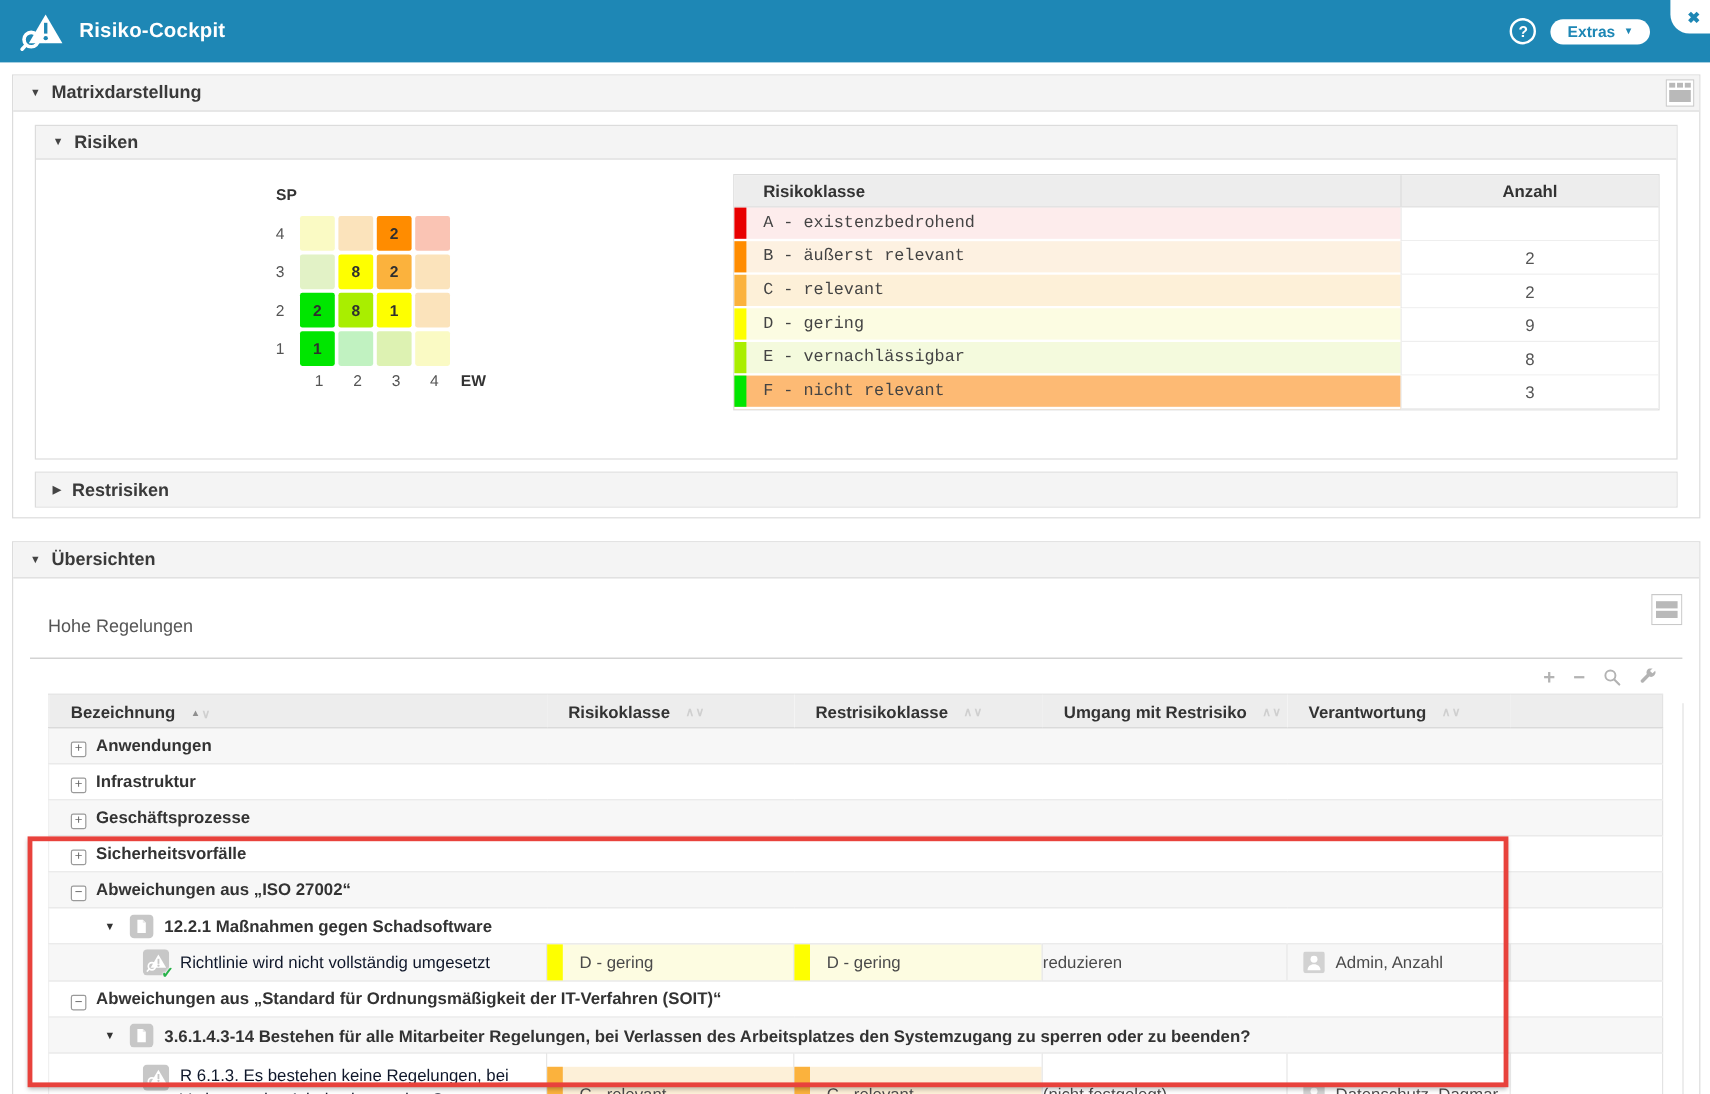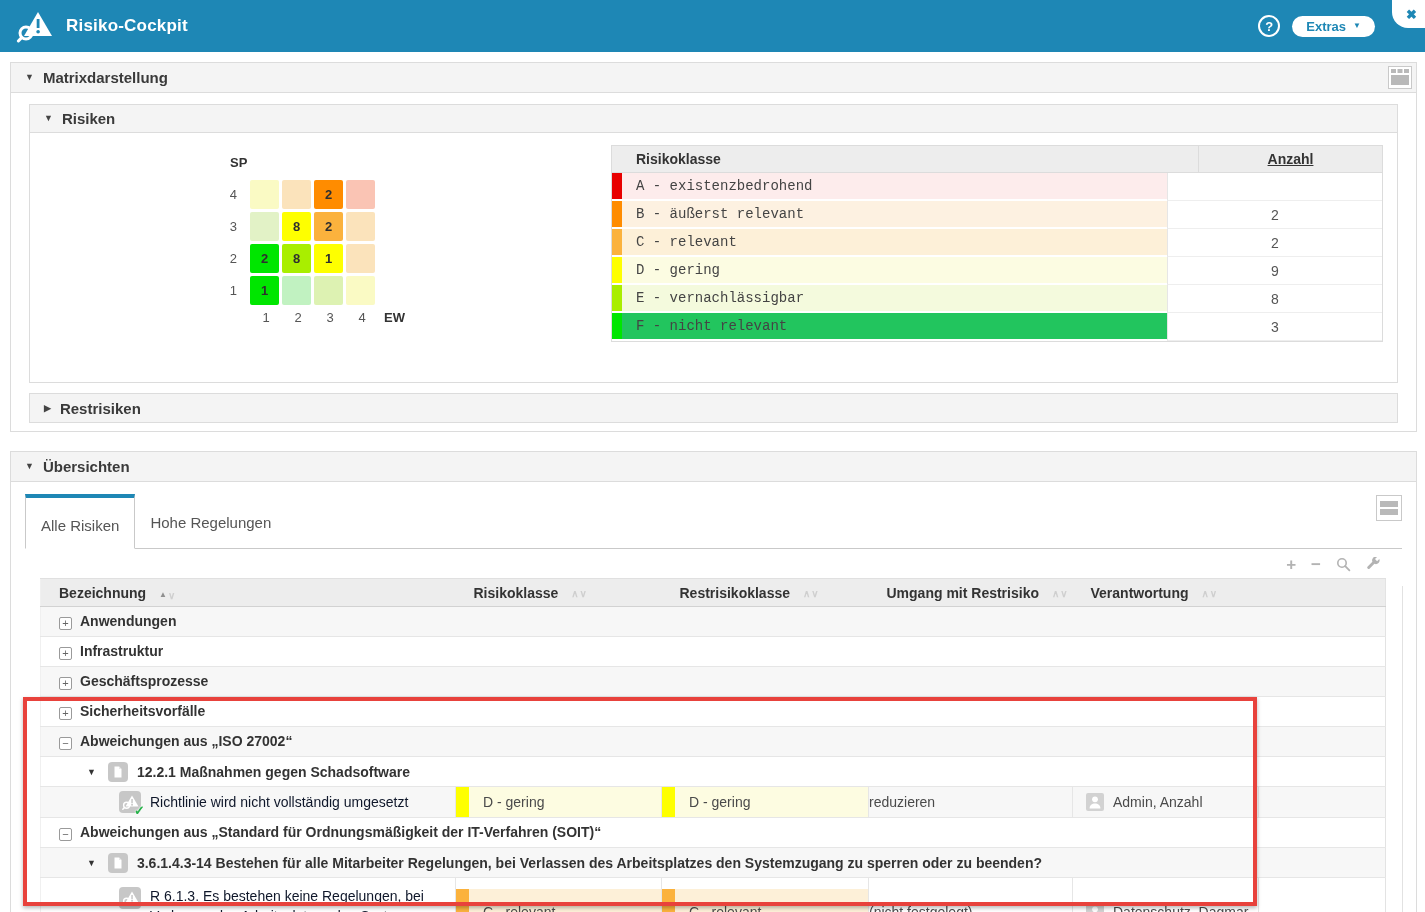--- a/index.html
+++ b/index.html
@@ -44,21 +44,21 @@
            font-weight:700; font-size:13px; color:#2f2f2f; }
   .mxrow { display:flex; margin-top:4px; align-items:center; }
   .mxspacer { width:34px; }
   .mxlab { width:32px; text-align:center; font-size:13px; color:#555; }
   .ew-label { font-weight:700; font-size:13px; color:#333; margin-left:6px; }
 
   
   .riskclass-table { width:772px; margin-left:auto; font-size:14px; border:1px solid #dcdcdc; margin-top:2px; }
   .rc-header { display:flex; background:#ededed; height:27px; font-weight:700; color:#333; border-bottom:1px solid #dcdcdc; }
   .rc-h1 { flex:1; display:flex; align-items:center; padding-left:24px; }
-  .rc-h2 { width:184px; display:flex; align-items:center; justify-content:center; border-left:1px solid #dcdcdc;text-decoration:underline; }
+  .rc-h2 { width:215px; display:flex; align-items:center; justify-content:center; border-left:1px solid #dcdcdc; }
   .rc-row { display:flex; height:28px; }
   .rc-label { flex:1; position:relative; display:flex; align-items:center; padding-left:24px; color:#444; border-bottom:2px solid #fff;font-family:Liberation Mono, monospace; }
   .rc-bar { position:absolute; left:0; top:0; bottom:0; width:10px; }
   .rc-count { width:215px; background:#fff; display:flex; align-items:center; justify-content:center; color:#555;
               border-left:1px solid #e6e6e6; border-bottom:1px solid #eee; }
 
   
   .panel-uebersicht { margin-top:19px; height:472px; }
   .ueb-body { position:relative; padding:11px 14px 0 14px; }
   .tabs { position:relative; display:flex; align-items:flex-end; border-bottom:1px solid #c9c9c9; height:56px; }
@@ -233,21 +233,21 @@
                 <span class="rc-count">9</span>
               </div>
               <div class="rc-row">
                 <span class="rc-label" style="background-color: rgb(244, 250, 221);">
                     <span class="rc-bar" style="background-color: rgb(169, 238, 0);"></span>
                     <span>E - vernachlässigbar</span>
                   </span>
                 <span class="rc-count">8</span>
               </div>
               <div class="rc-row">
-                <span class="rc-label" style="background-color: #22c55e; align-items: center;">
+                <span class="rc-label" style="background-color: #fdba74; align-items: center;">
                     <span class="rc-bar" style="background-color: rgb(0, 230, 0);"></span>
                     <span>F - nicht relevant</span>
                   </span>
                 <span class="rc-count">3</span>
               </div>
             </div>
           </div>
         </section>
 
         <section class="subpanel collapsed">
@@ -260,23 +260,20 @@
     </section>
 
     <section class="panel panel-uebersicht">
       <div class="panel-header">
         <span class="tri">▼</span>
         <span>Übersichten</span>
       </div>
       <div class="ueb-body">
 
         <div class="tabs">
-          <div class="tab active">
-            <span>Alle Risiken</span>
-          </div>
           <div class="tab">
             <span>Hohe Regelungen</span>
           </div>
           <span class="rows-icon">
             <svg width="26" height="26" viewBox="0 0 26 26">
               <rect x="0.5" y="0.5" width="25" height="25" fill="#ffffff" stroke="#c9c9c9"></rect>
               <rect x="4" y="6" width="18" height="6" fill="#b9b9b9"></rect>
               <rect x="4" y="14" width="18" height="6" fill="#b9b9b9"></rect>
             </svg>
           </span>

